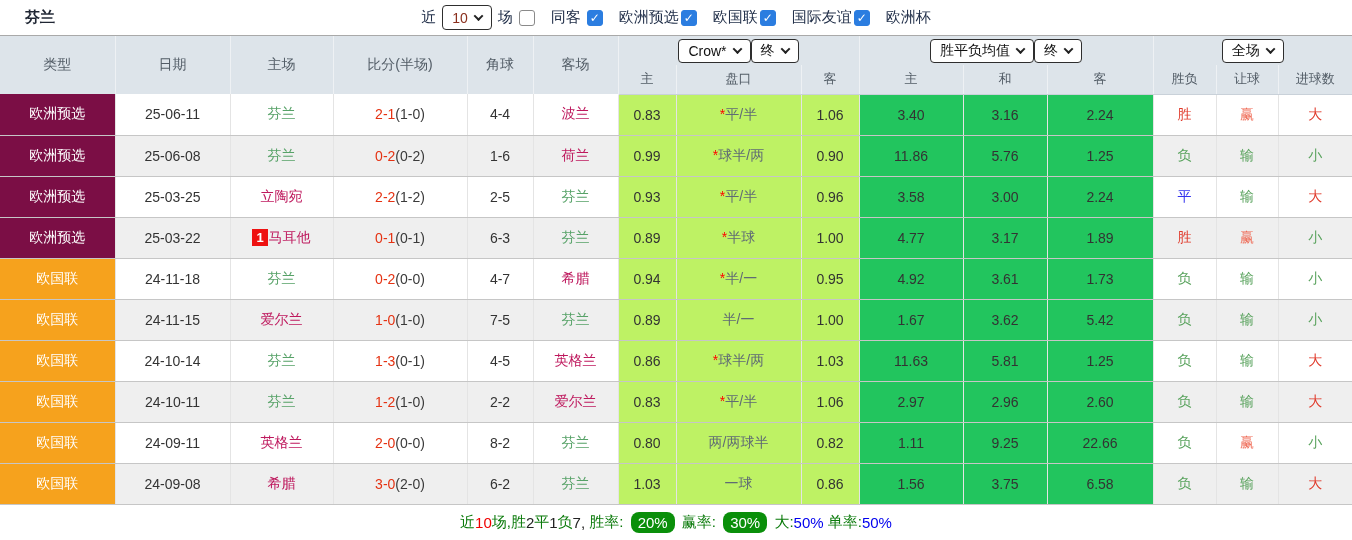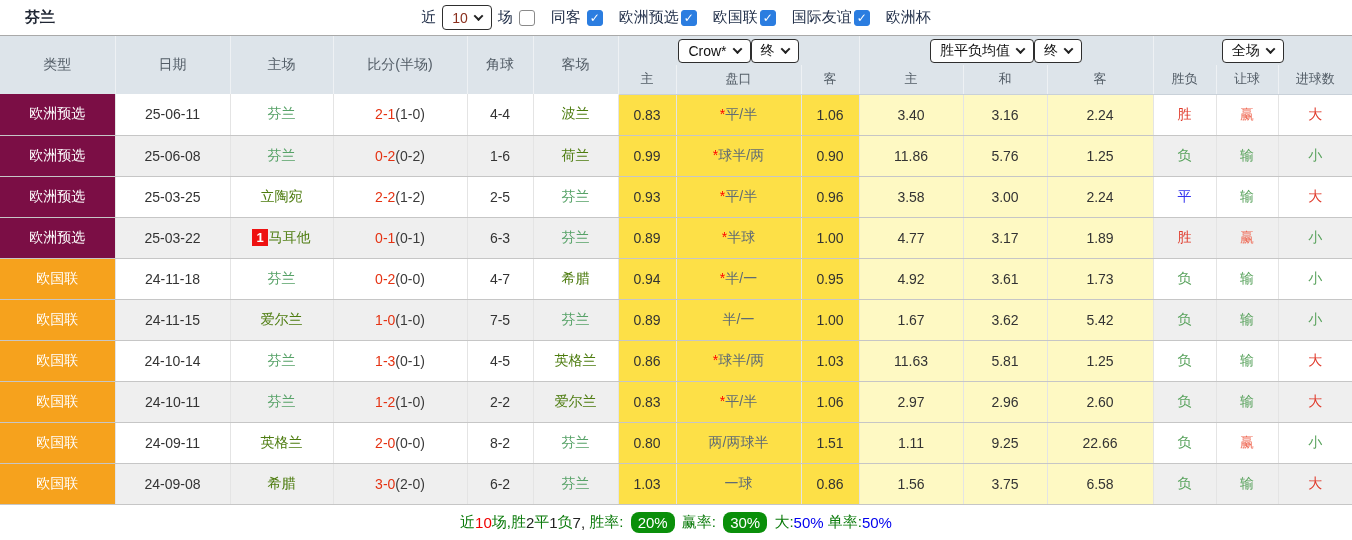--- a/index.html
+++ b/index.html
@@ -25,24 +25,24 @@
   thead th.span2 { height:58px;margin-left:34px; }
   thead th .hdr-selects { display:flex; align-items:center; justify-content:center; gap:0; }
   thead .selectbox { height:24px; }
 
   tbody td { height:41px; text-align:center; font-size:14px; border-bottom:1px solid #c6c6c6; border-right:1px solid #e4e4e4; background:#fff; color:#333; }
   tbody td:last-child, thead th:last-child { border-right:none; }
   tr.even td.z { background:#efefef; }
   td.comp { color:#fff; font-size:14px; }
   td.comp.maroon { background:#7b0e45; }
   td.comp.orange { background:#f6a21d; }
-  td.cream { background:#fde047; }
-  td.blue  { background:#fef9c3; }
+  td.cream { background:#bef264; }
+  td.blue  { background:#22c55e; }
   .focus { color:#57a268; }
-  .plain { color:#4d7c0f; }
+  .plain { color:#be185d; }
   .ft { color:#e53212; }
   .ht { color:#3a3a3a; }
   .star { color:#f00; }
   .line { color:#5f6b74; }
   .badge1 { display:inline-block; background:#ee1111; color:#fff; font-weight:bold; font-size:13px; padding:1px 4px; margin-right:1px; }
   .badge1:empty { display:none; }
   .red   { color:#e0392a; }
   .green { color:#58a25c; }
   .blue-t{ color:#3333ee; }
   .pink  { color:#ef6a55; }
@@ -422,21 +422,21 @@
       <span class="ft">2-0</span><span class="ht">(0-0)</span>
     </td>
     <td class="z">8-2</td>
     <td class="z">
       <span class="focus">芬兰</span>
     </td>
     <td class="cream">0.80</td>
     <td class="cream">
       <span class="star"></span><span class="line">两/两球半</span>
     </td>
-    <td class="cream">1.51</td>
+    <td class="cream">0.82</td>
     <td class="blue">1.11</td>
     <td class="blue">9.25</td>
     <td class="blue">22.66</td>
     <td class="z">
       <span class="green">负</span>
     </td>
     <td class="z">
       <span class="pink">赢</span>
     </td>
     <td class="z">

